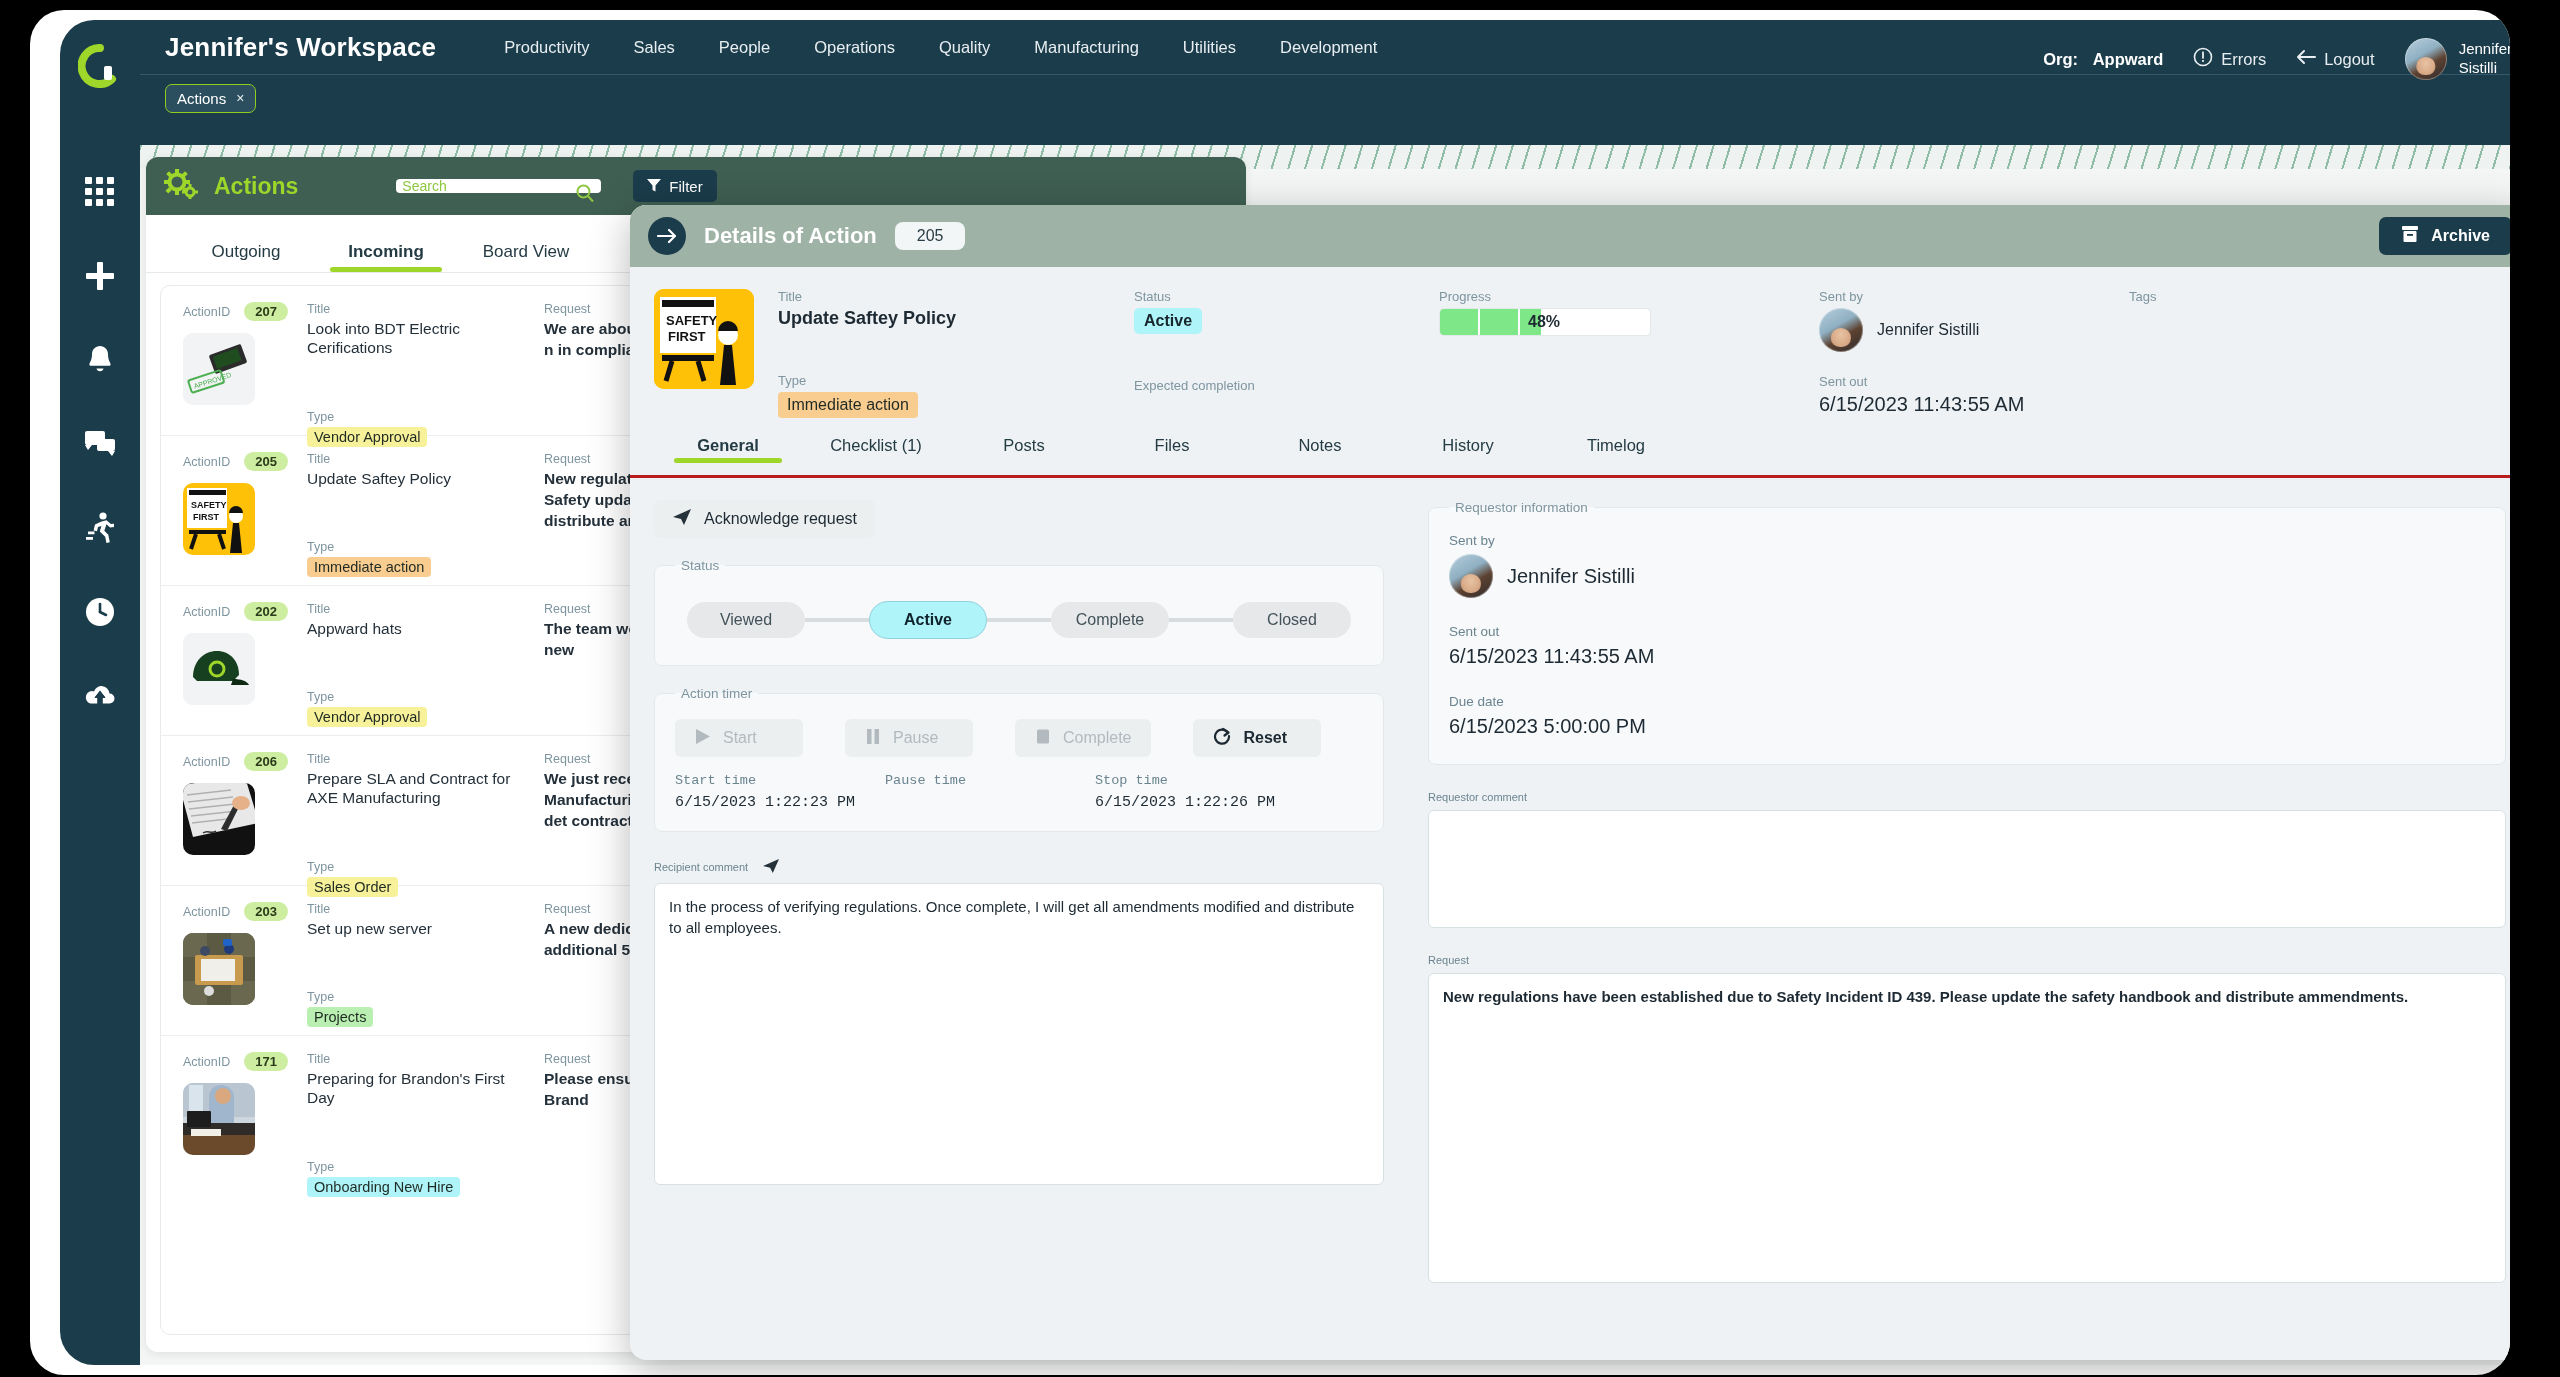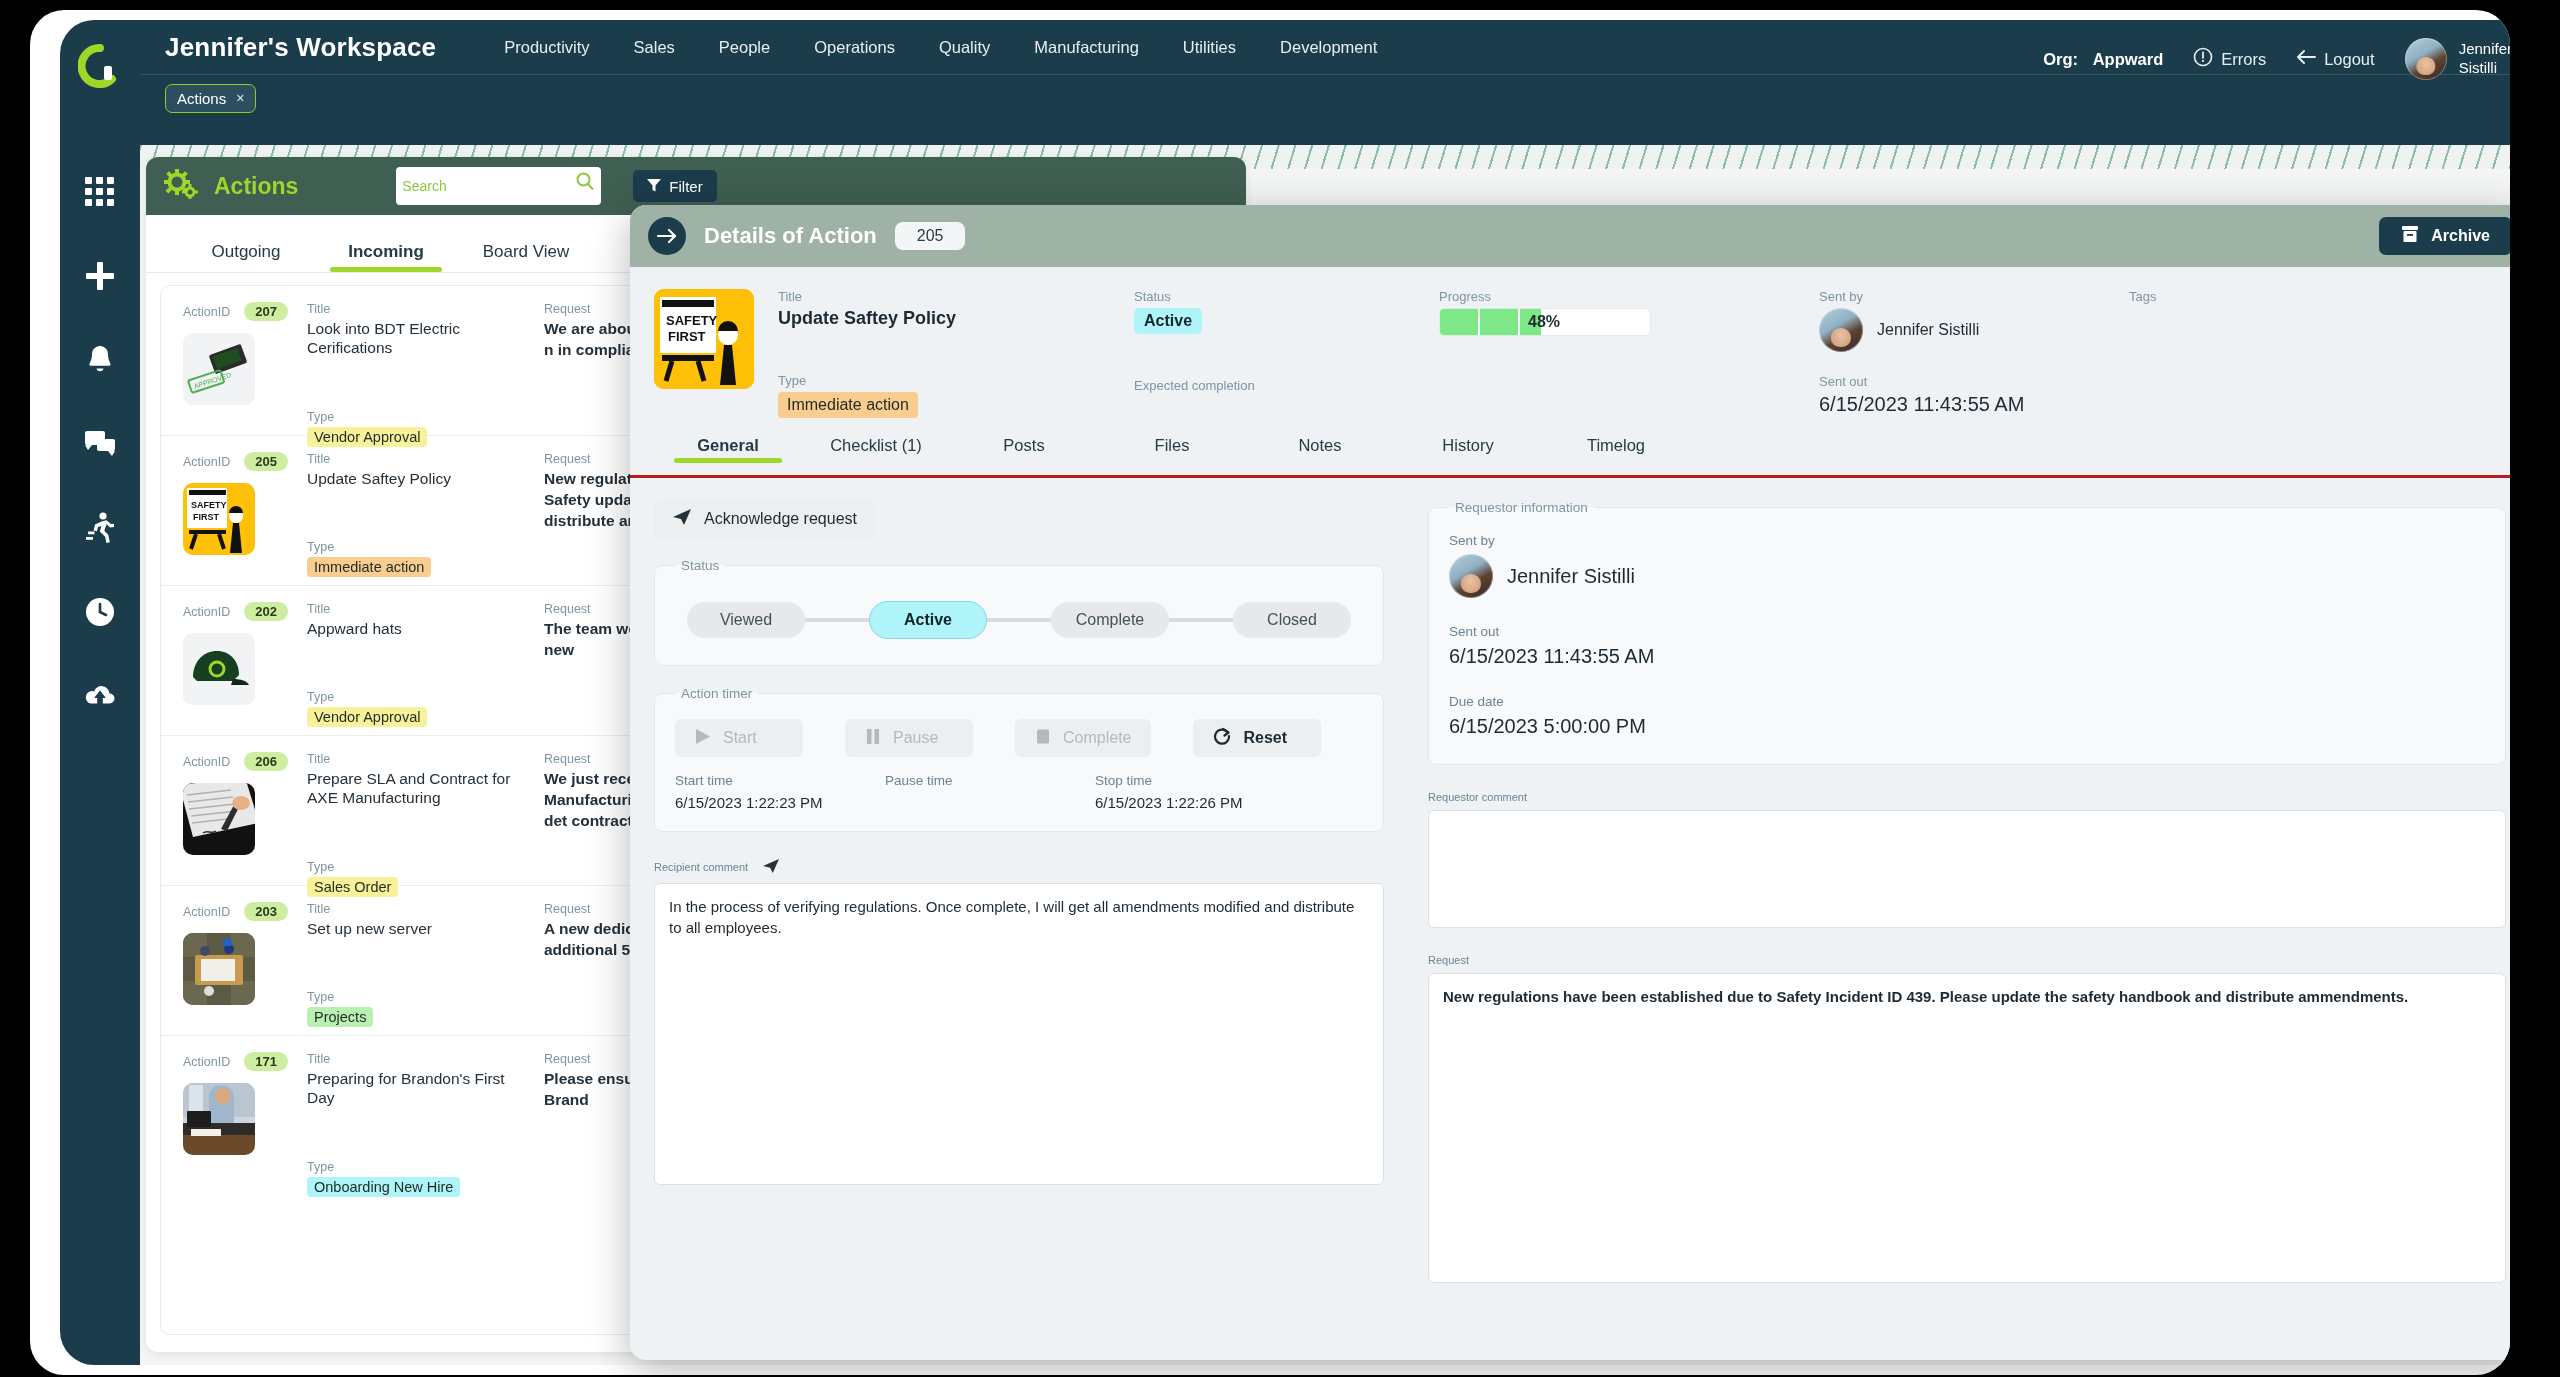--- a/index.html
+++ b/index.html
@@ -127,21 +127,21 @@
     box-shadow: 0 2px 10px rgba(0,0,0,.09);
     overflow: hidden;
   }
   #list-header {
     height: 58px; background: #3f5f52;
     display: flex; align-items: center; padding-left: 18px; gap: 16px;
   }
   #list-header-title { color:#9ed62a; font-size: 23px; font-weight: bold; }
   #search-wrap {
     position: relative; margin-left: 82px;
-    width: 205px; height: 38px;
+    width: 205px; height: 14px;
     background:#ffffff; border-radius: 4px;
     display:flex; align-items:center;
   }
   #search-input {
     border:0; outline:0; width: 168px; height: 26px;
     margin-left: 6px; font-size: 14px; color:#6ab023;
     font-family:"Liberation Sans", sans-serif; background: transparent;
   }
   #search-input::placeholder { color:#8ec63f; }
   #search-icon-btn { position:absolute; right:6px; top:4px; cursor:pointer; }
@@ -306,21 +306,21 @@
   .step-line { flex:1; height: 4px; background:#d8dcde; }
 
   #timer-btns { display:flex; align-items:flex-end; gap: 42px; }
   .timer-btn {
     display:flex; align-items:center; gap: 12px;
     background:#eceff0; border-radius: 6px; height: 38px;
     padding: 0 20px; font-size: 16px; color:#b2babf; cursor:pointer;
     min-width: 128px;
   }
   .timer-btn.enabled { color:#1d2a33; font-weight:bold; }
-  #timer-times { display:flex; margin-top: 16px; }
+  #timer-times { display:flex; margin-top: 16px; font-family: Liberation Mono, monospace; }
   .timer-col { width: 210px; }
   .timer-label { font-size: 13.5px; color:#6b8490; margin-bottom: 6px; }
   .timer-value { font-size: 15px; color:#1d2a33; }
 
   .box-label {
     font-size: 11px; color:#6b8490; margin-bottom: 7px;
     display:flex; align-items:center; gap: 14px;
   }
   .text-box {
     background:#ffffff; border:1px solid #d9e0e3; border-radius: 6px;

